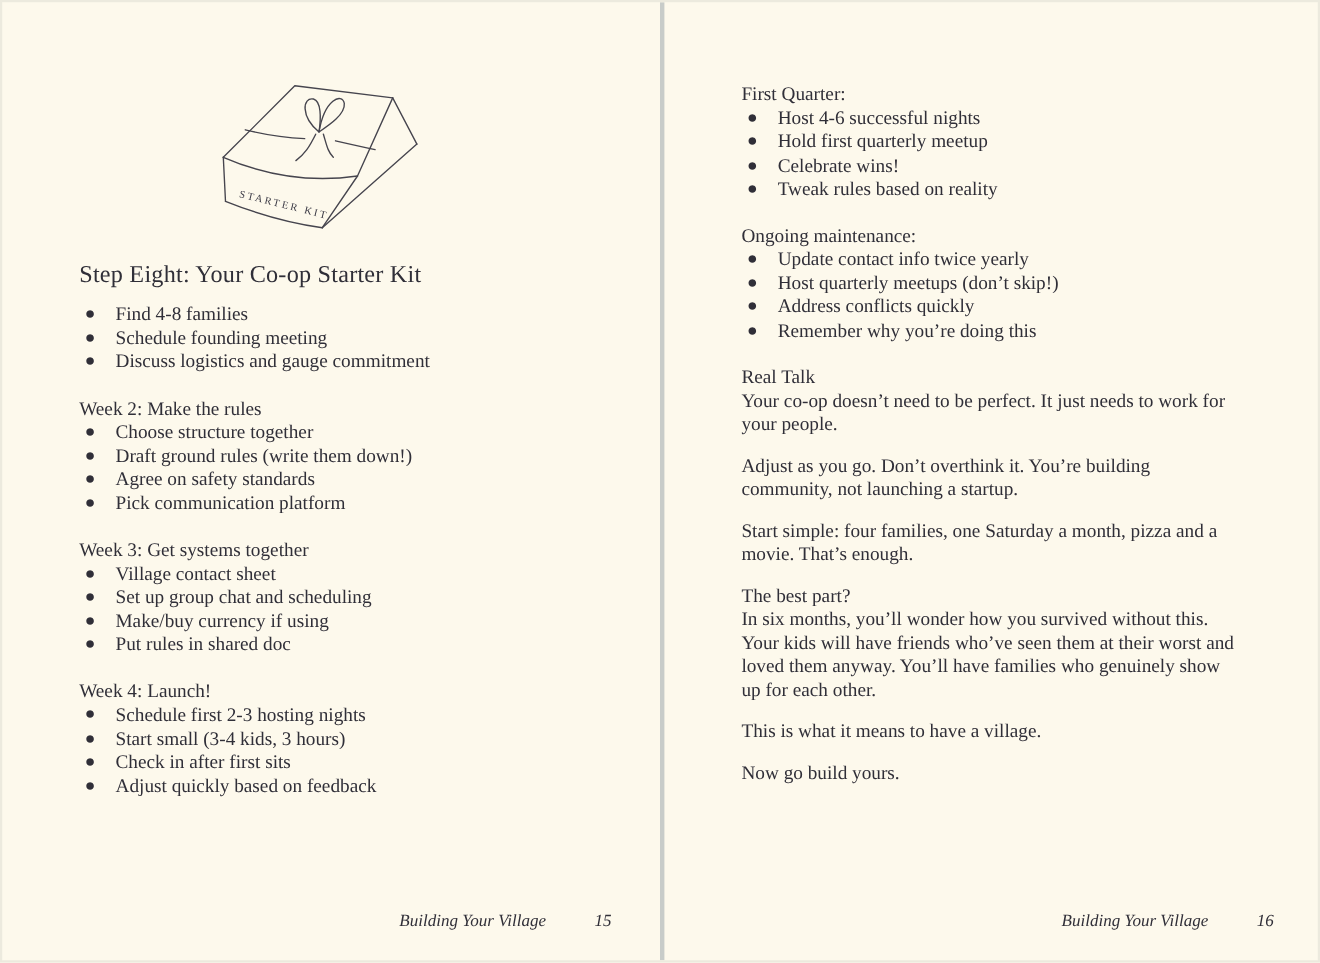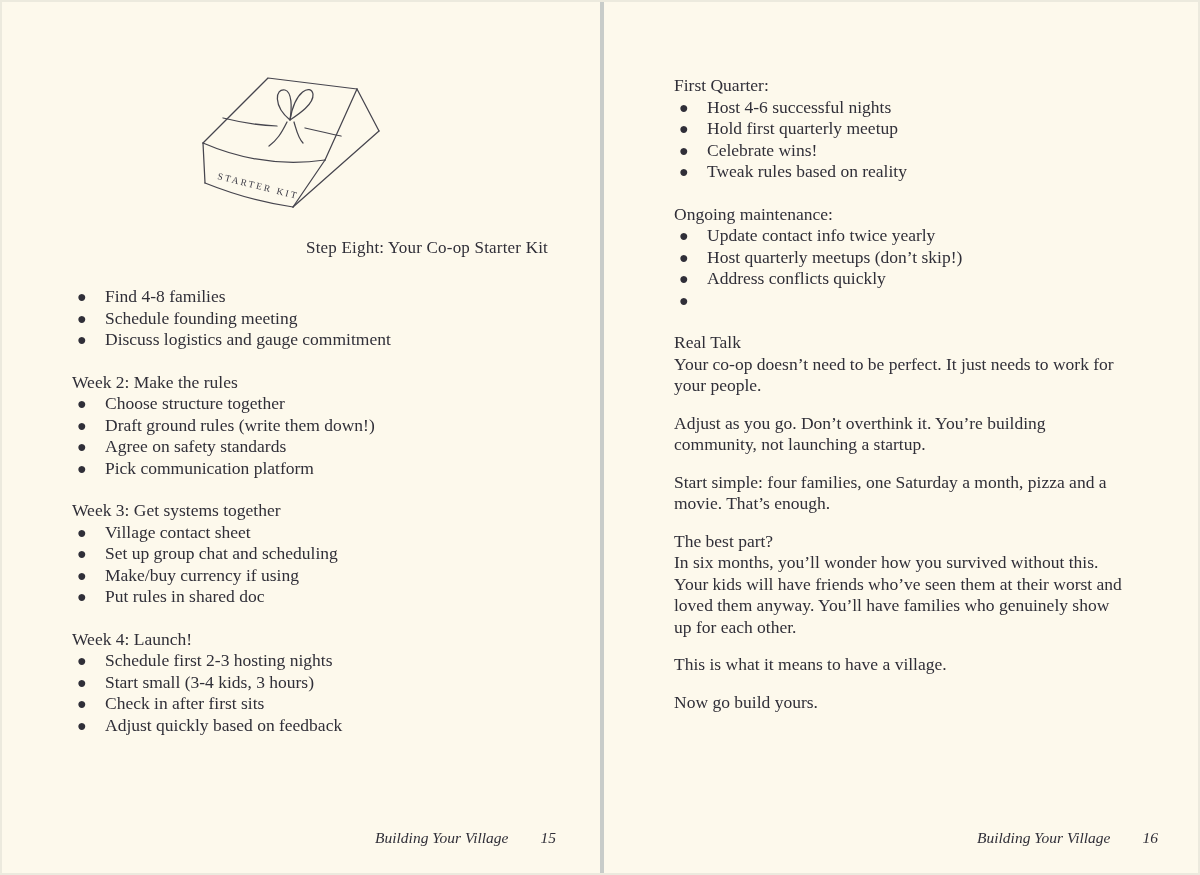--- a/index.html
+++ b/index.html
@@ -21,38 +21,37 @@
   #right-page{left:602px;width:598px;padding:69px 72px 0 70px;}
   .gutter{
     position:absolute;top:0;bottom:0;left:598px;width:4px;
     background:#c8ccc9;
   }
   .illustration{
     margin:74px 0 0 123px;
     width:190px;height:140px;
   }
   .page-title{
-    font-size:17px;line-height:29px;
-    margin:13px 0 24px 0;
+    font-size:22px;line-height:29px;
+    margin:13px 0 12px 0;
     letter-spacing:.2px;
-    text-align:right;
   }
   .section{margin:4px 0 21px 0;}
   .section-heading{font-size:17.5px;line-height:21.5px;}
   .li{display:flex;font-size:17.5px;line-height:21.5px;}
   .li .bullet{
     width:33px;flex:0 0 33px;
     padding-left:5px;box-sizing:border-box;
     font-size:16px;
   }
   .para{font-size:17.5px;line-height:21.5px;margin:16px 0 0 0;}
   .para.first{margin-top:0;}
   .footer{
     position:absolute;bottom:26px;right:44px;
-    display:flex;align-items:baseline;gap:32px;
+    display:flex;align-items:baseline;gap:44px;
     font-style:italic;font-size:15.5px;line-height:19px;
   }
   .sketch path{fill:none;stroke:#46454e;stroke-width:1.25;stroke-linecap:round;stroke-linejoin:round;}
   .sketch text{
     fill:#3a3944;font-family:"Liberation Serif", serif;
     font-size:9.5px;letter-spacing:2.2px;
   }
 </style>
 </head>
 <body>
@@ -202,20 +201,21 @@
     <div class="li">
         <span class="bullet">●</span>
         <span>Host quarterly meetups (don’t skip!)</span>
       </div>
     <div class="li">
         <span class="bullet">●</span>
         <span>Address conflicts quickly</span>
       </div>
     <div class="li">
         <span class="bullet">●</span>
+        <span>Remember why you’re doing this</span>
       </div>
   </div>
 
   <div>
     <div class="section-heading">Real Talk</div>
     <div class="para first">Your co-op doesn’t need to be perfect. It just needs to work for your people.</div>
   </div>
 
   <div class="para">Adjust as you go. Don’t overthink it. You’re building community, not launching a startup.</div>
 

